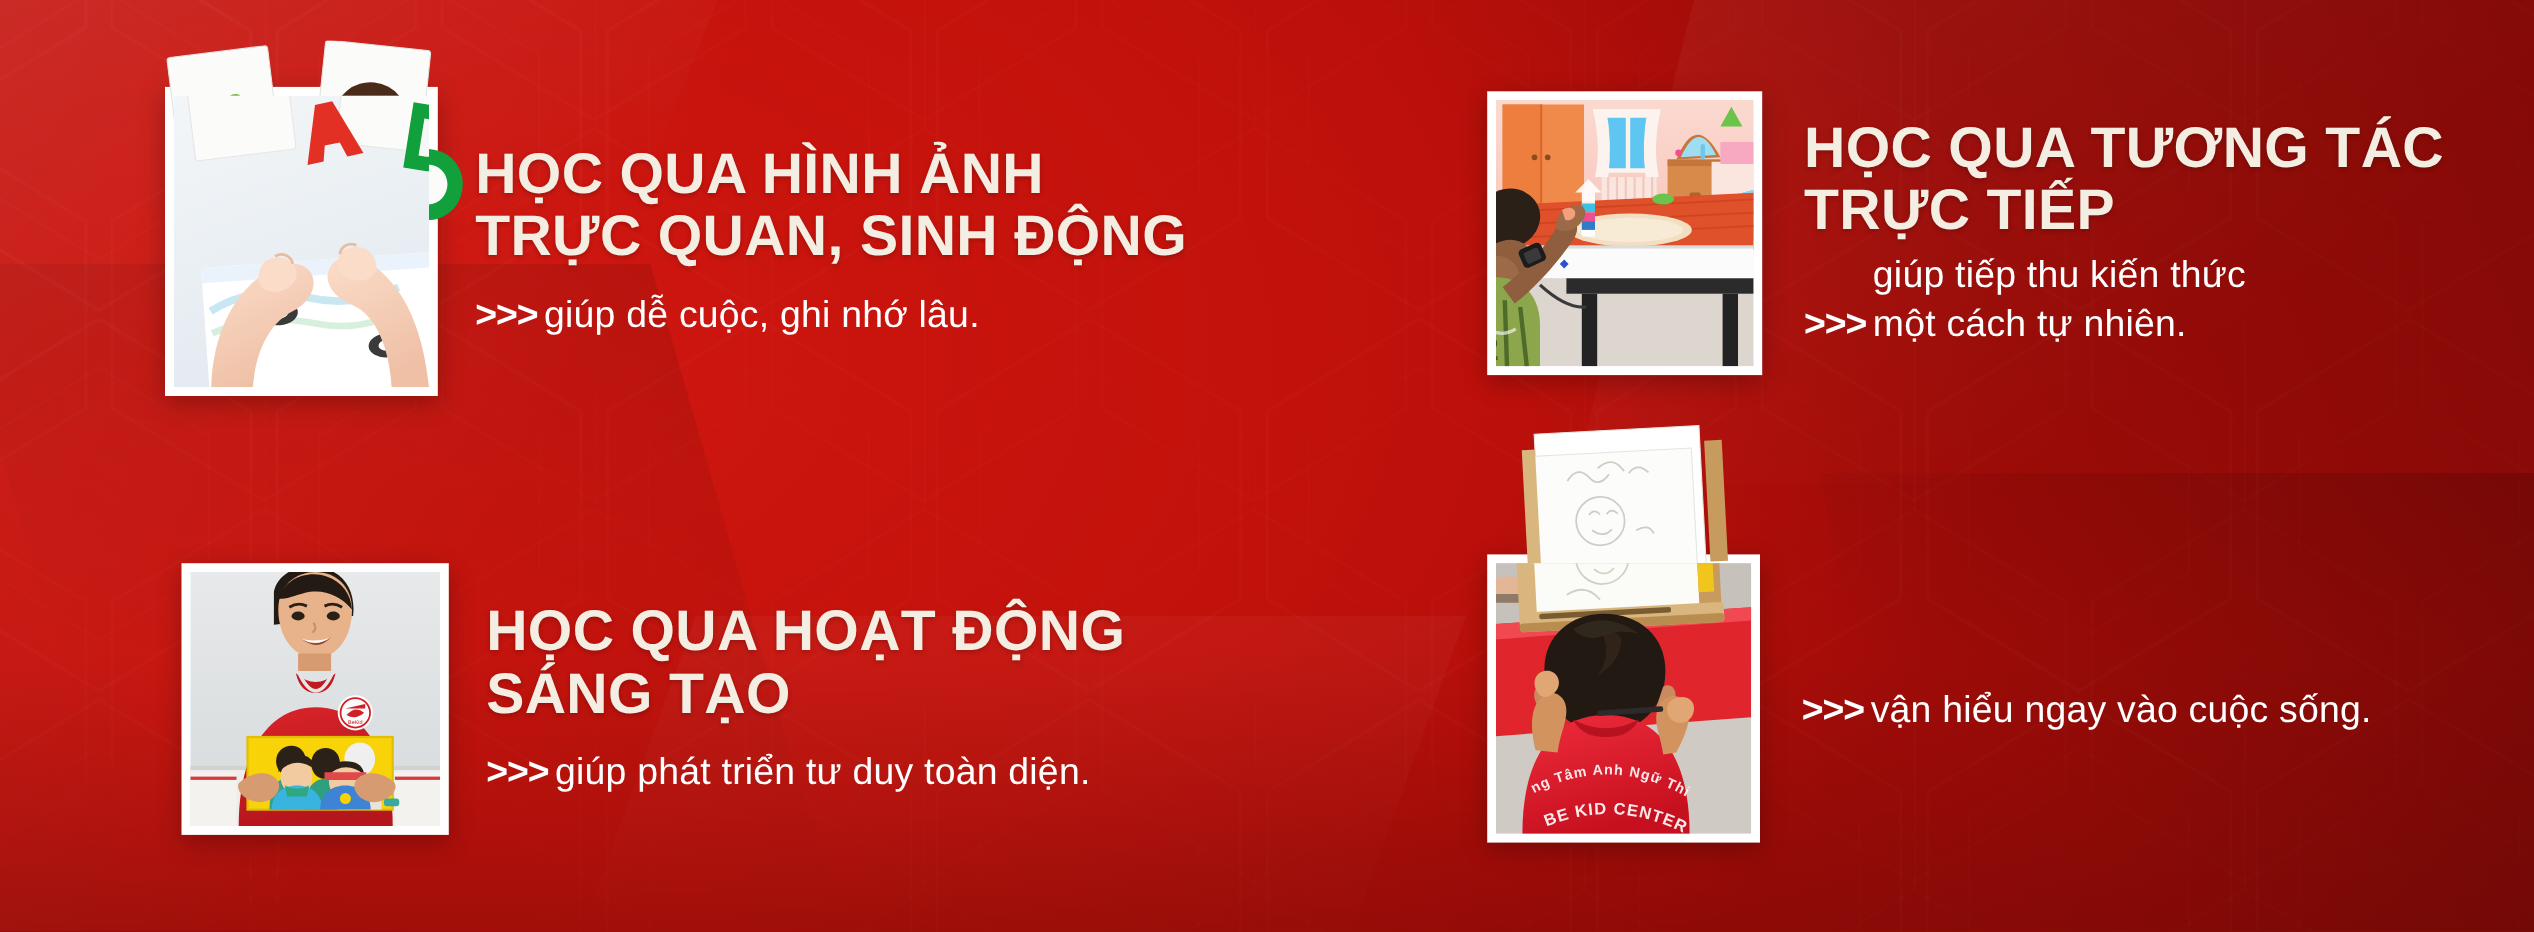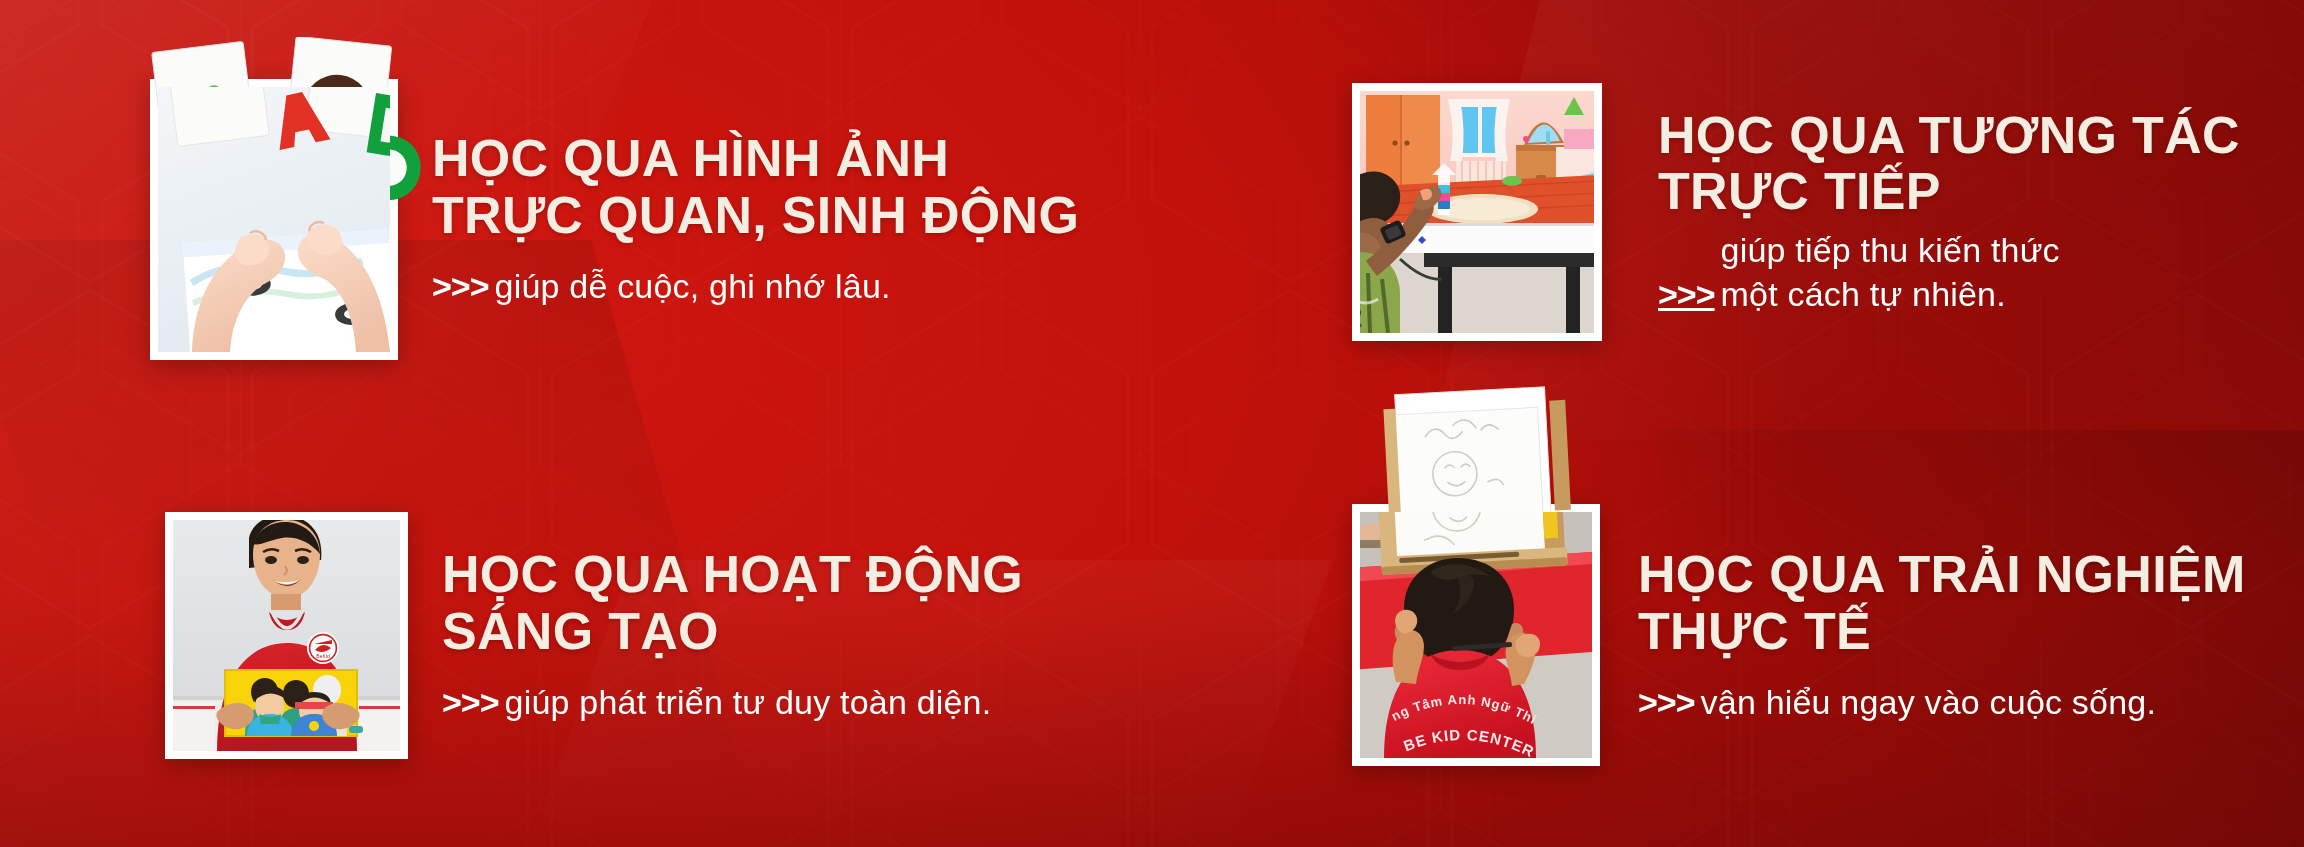--- a/index.html
+++ b/index.html
@@ -125,21 +125,21 @@
     letter-spacing: .2px;
     white-space: pre-line;
   }
   .subtitle .arrows {
     font-weight: 700;
     letter-spacing: -1px;
     margin-right: 6px;
   }
   .cell.c2 .subtitle,
   .cell.c2 .heading { }
-  .cell.c2 .subtitle { margin-top: 8px; text-decoration: underline; }
+  .cell.c2 .subtitle { margin-top: 8px; }
   .sub-indent { display: inline-block; }
 </style>
 </head>
 <body>
 
 <div class="banner">
 
   <div class="bg-base"></div>
 
   <div class="bg-hex">
@@ -299,21 +299,21 @@
         <div class="text-col">
           <h2 class="heading">HỌC QUA HÌNH ẢNH
 TRỰC QUAN, SINH ĐỘNG</h2>
           <p class="subtitle"><span class="arrows">&gt;&gt;&gt;</span><span>giúp dễ cuộc, ghi nhớ lâu.</span></p>
         </div>
 
       </div>
     </div>
 
     <div class="cell c2">
-      <div class="cell-inner" style="gap:56px; margin-left:-1000px;">
+      <div class="cell-inner" style="gap:38px; margin-left:-1000px;">
 
         <div class="photo-frame f2">
           <div class="photo">
             <svg width="234" height="242" viewBox="0 0 234 242" aria-hidden="true">
               <defs>
                 <clipPath id="clip2">
                     <rect width="234" height="242"></rect>
                   </clipPath>
                 <linearGradient id="room" x1="0" y1="0" x2="0" y2="1">
                   <stop offset="0%" stop-color="#FBD9CF"></stop>
@@ -620,22 +620,20 @@
                   <path d="M158,126 c10,-8 22,-4 22,6 c0,10 -10,16 -18,12 c-6,-3 -9,-13 -4,-18 Z" fill="#E0A775"></path>
 
                   <rect x="92" y="132" width="60" height="5" rx="2" fill="#2B2B2B" transform="rotate(-4 122 134)"></rect>
                 </g>
               </g>
             </svg>
           </div>
         </div>
 
         <div class="text-col">
-          <h2 class="heading">HỌC QUA TRẢI NGHIỆM
-THỰC TẾ</h2>
           <p class="subtitle"><span class="arrows">&gt;&gt;&gt;</span><span>vận hiểu ngay vào cuộc sống.</span></p>
         </div>
 
       </div>
     </div>
 
   </div>
 </div>
 
 </body></html>

